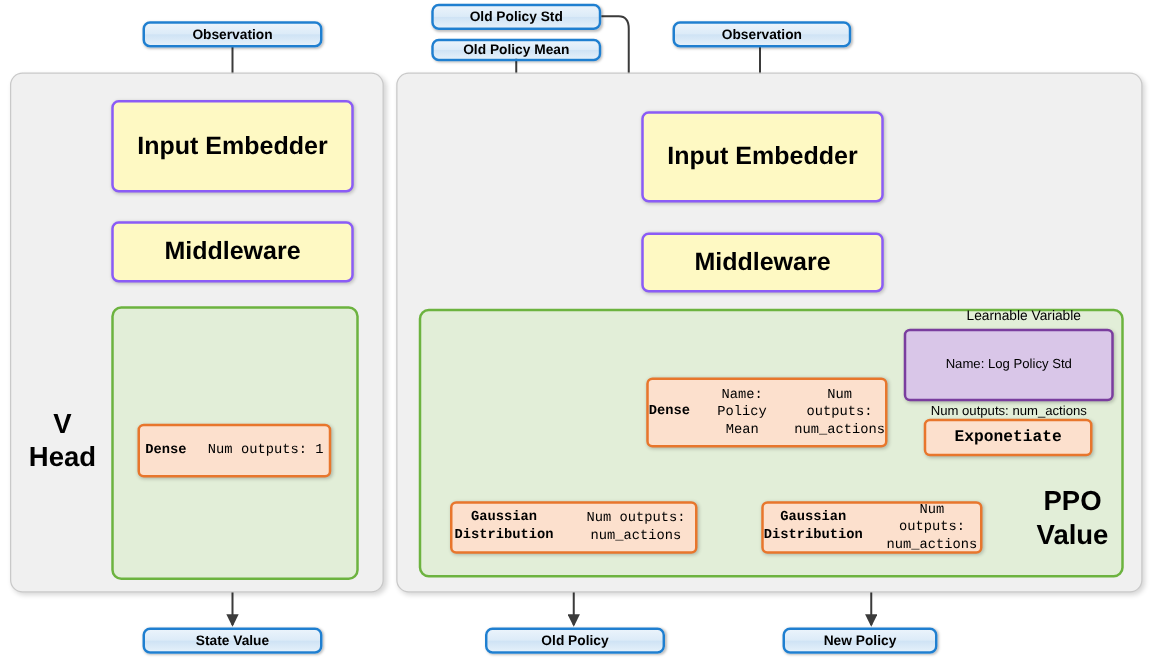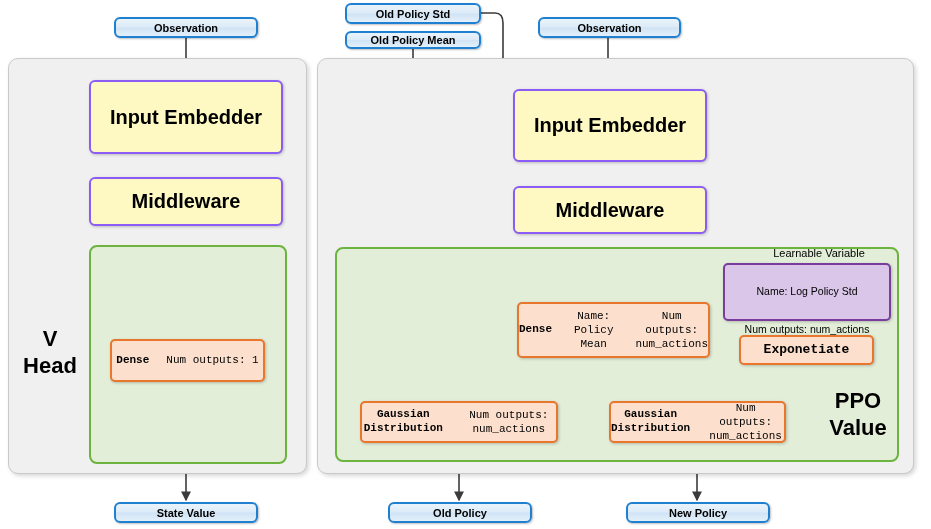--- a/index.html
+++ b/index.html
@@ -228,15 +228,15 @@
   <div class="io-pill" style="left:345px; top:3px; width:136px; height:21px;">Old Policy Std</div>
 
   <div class="io-pill" style="left:345px; top:31px; width:136px; height:18px;">Old Policy Mean</div>
 
   <div class="io-pill" style="left:538px; top:17px; width:143px; height:21px;">Observation</div>
 
   <div class="io-pill" style="left:388px; top:502px; width:144px; height:21px;">Old Policy</div>
 
   <div class="io-pill" style="left:114px; top:502px; width:144px; height:21px;">State Value</div>
 
-  <div class="io-pill" style="left:626px; top:502px; width:144px; height:21px;">New Policy</div>
+  <div class="io-pill" style="left:626px; top:502px; width:124px; height:21px;">New Policy</div>
 
 </div>
 
 </body></html>

